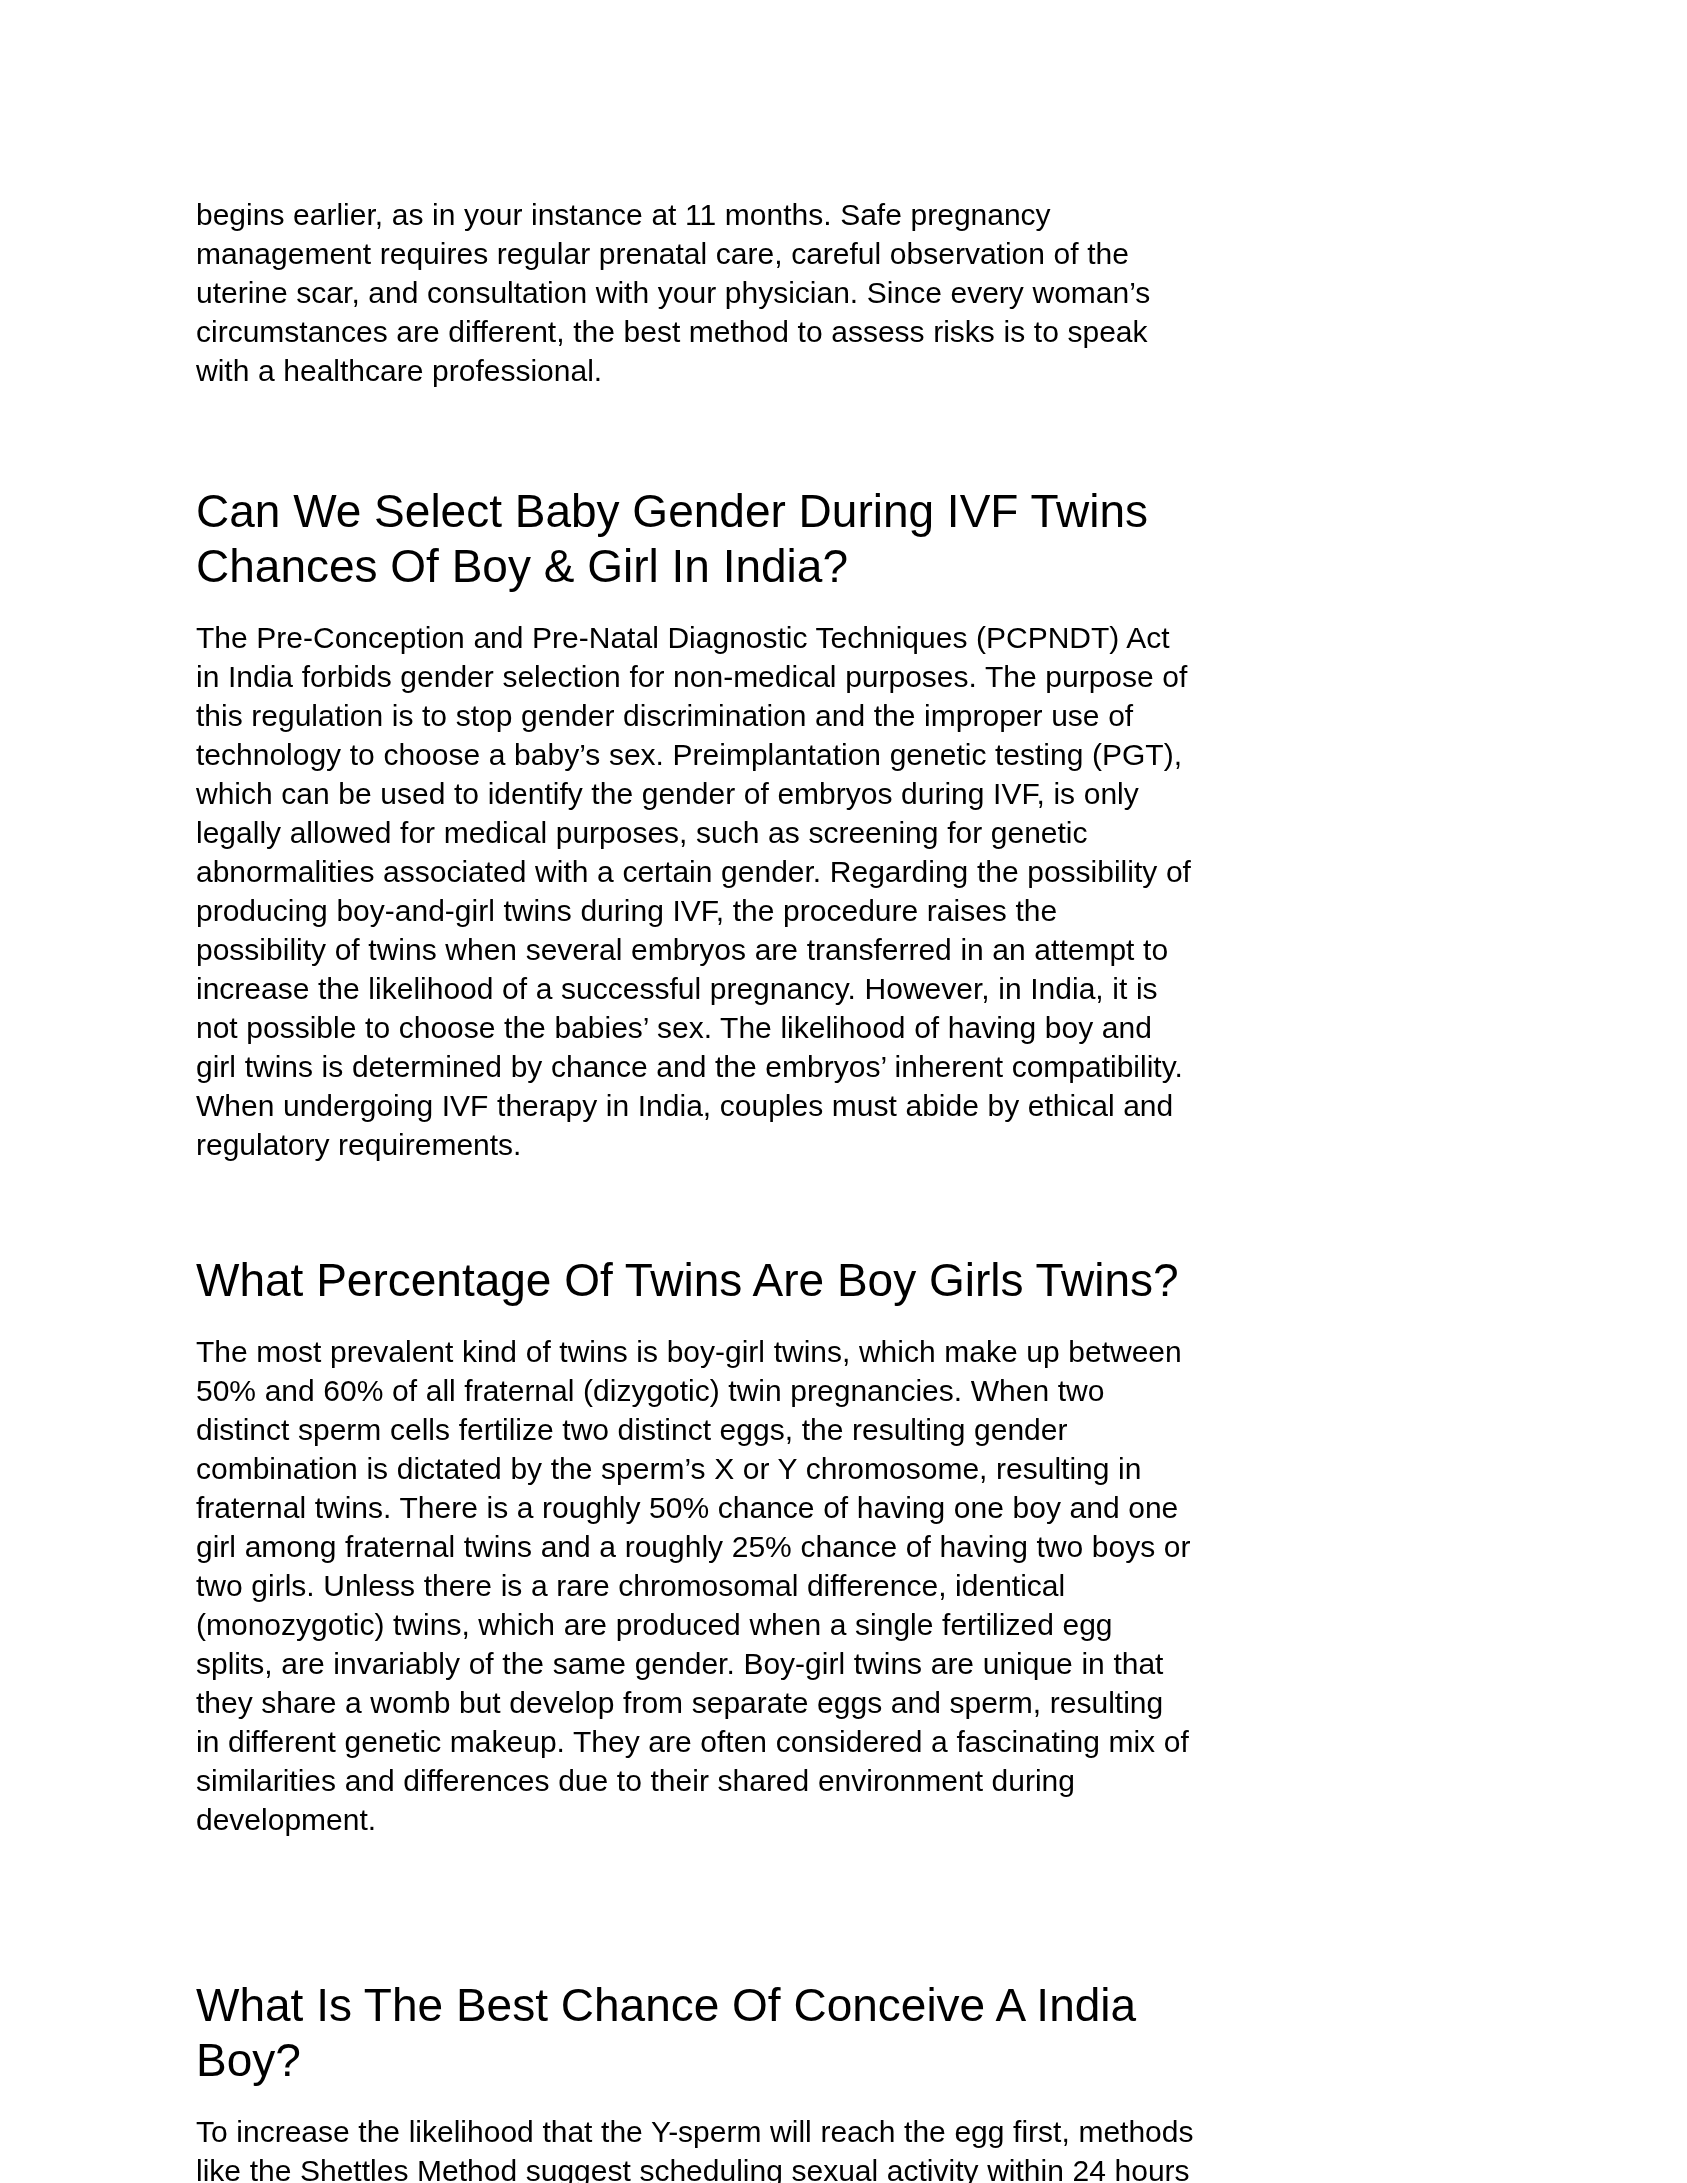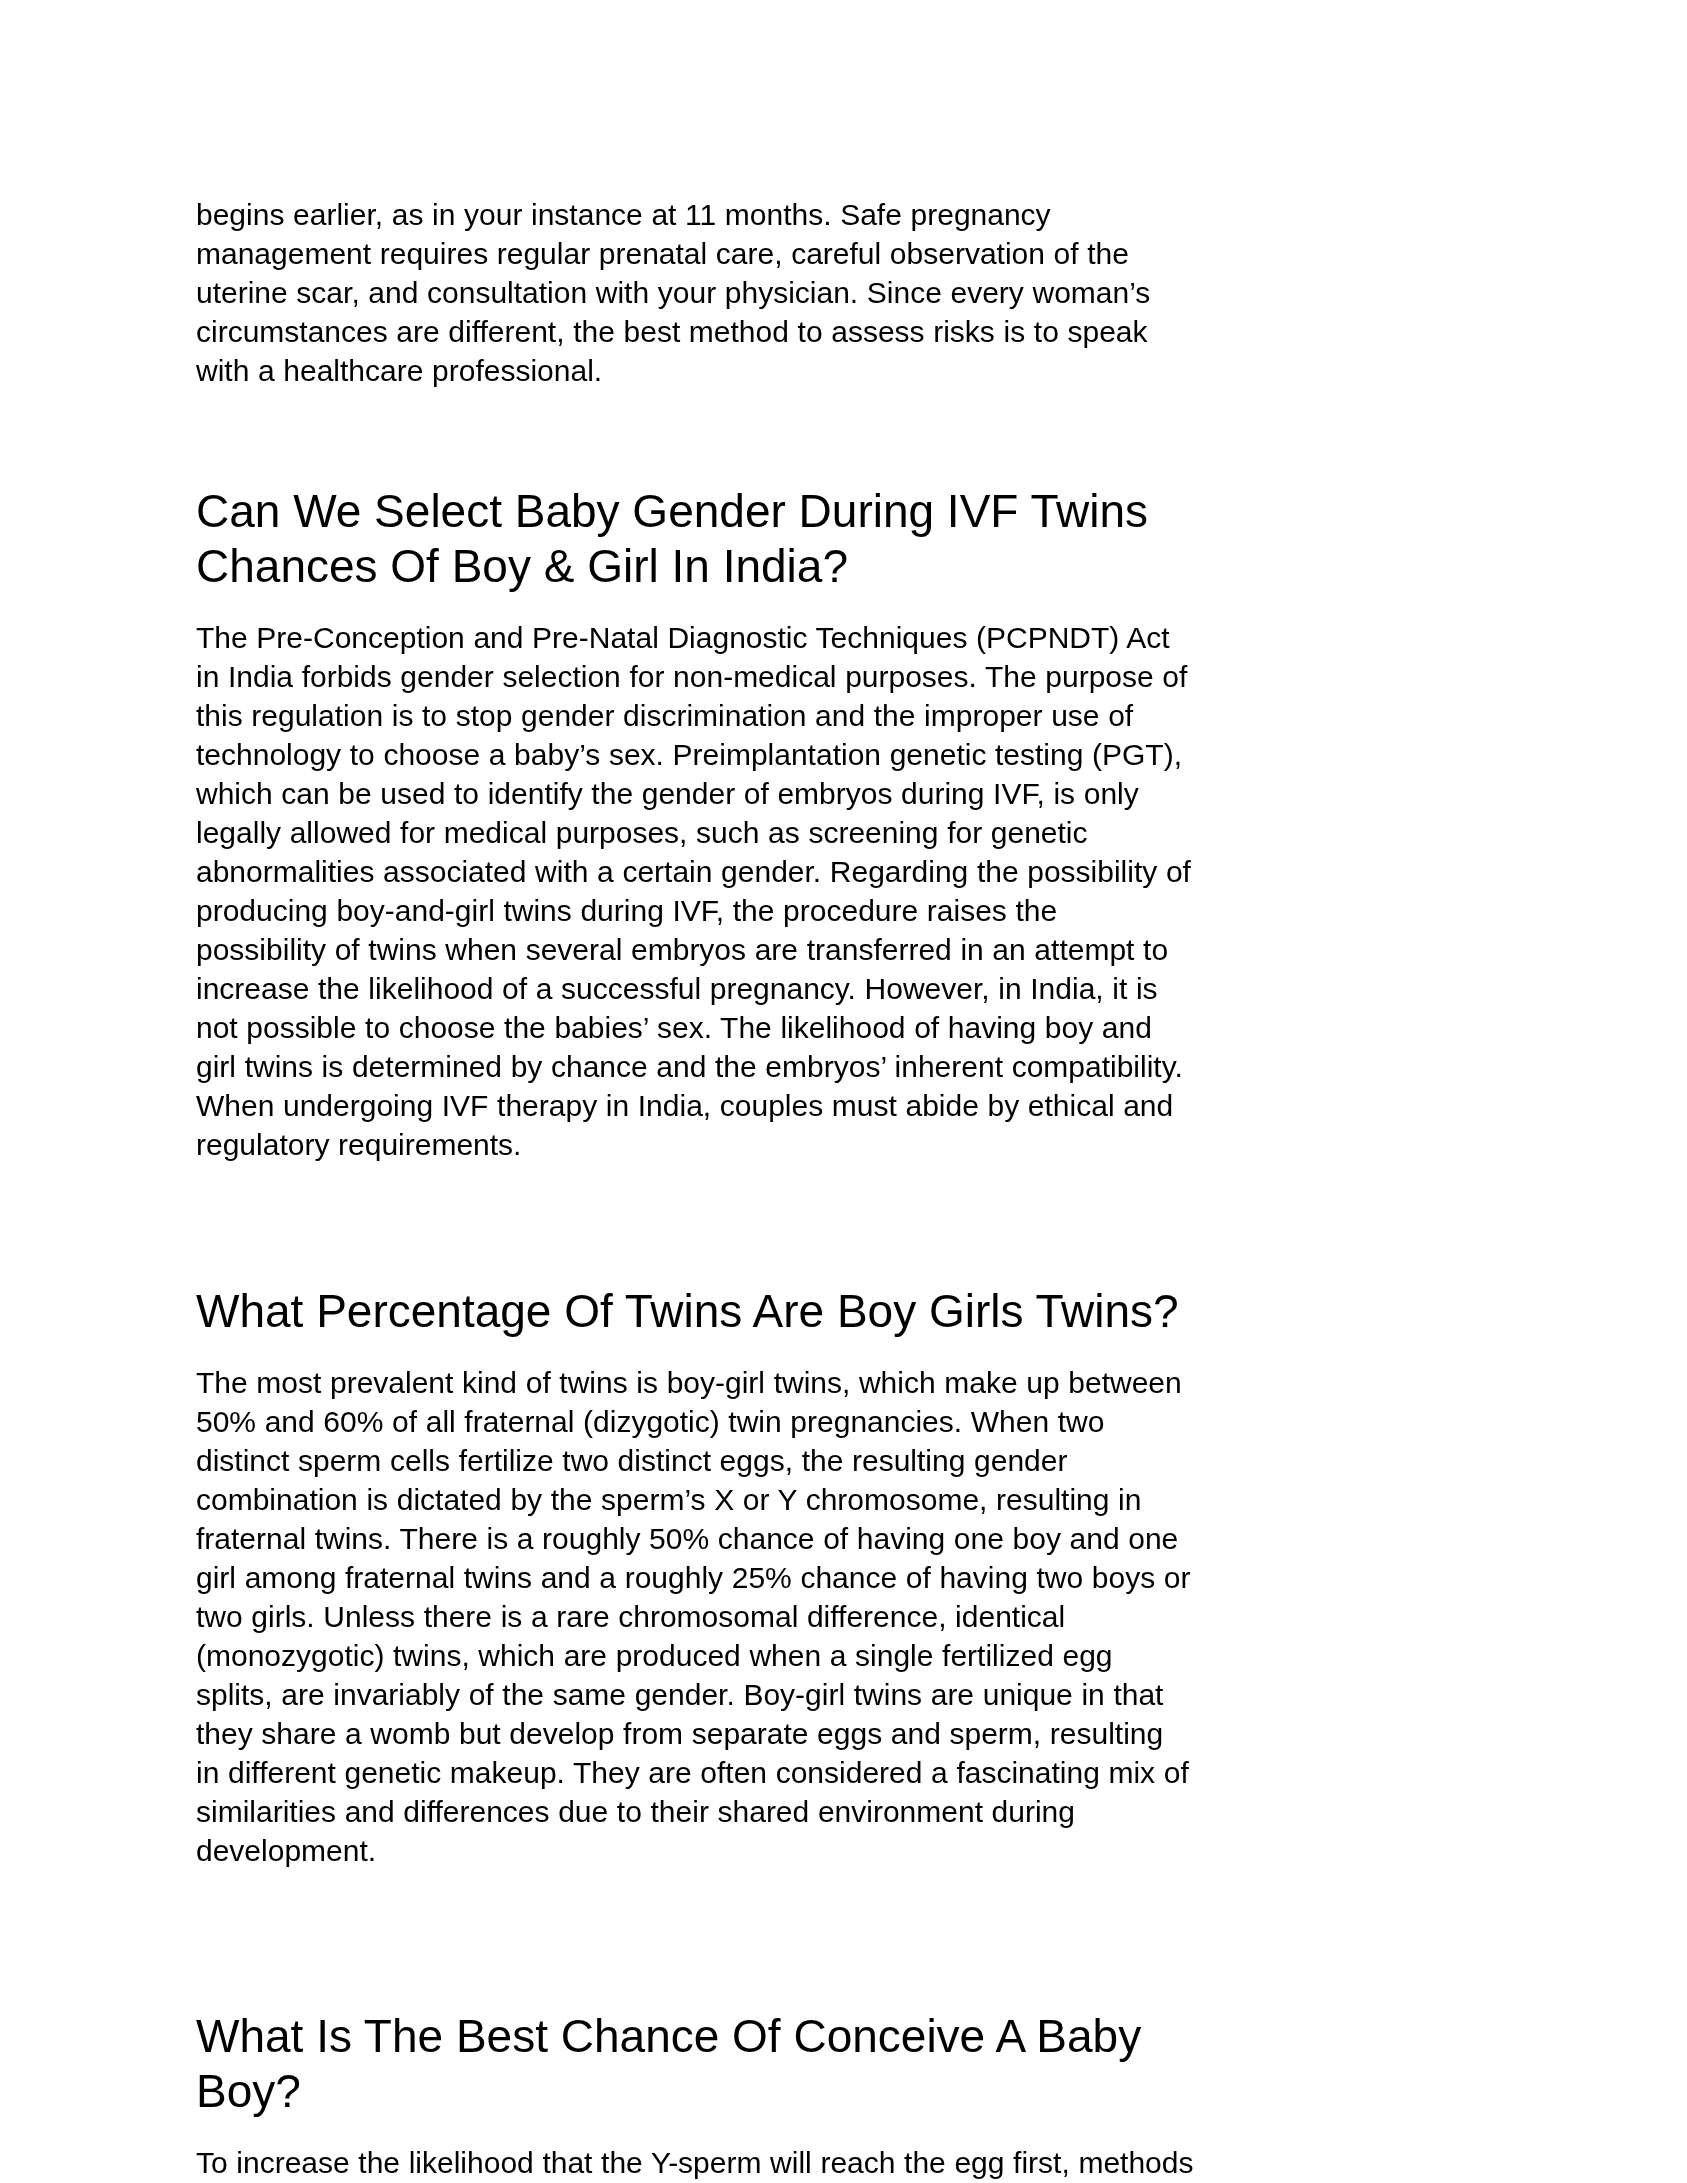--- a/index.html
+++ b/index.html
@@ -25,39 +25,39 @@
     word-spacing: 0.3px;
   }
   .heading {
     margin: 0 0 24px 0;
     font-size: 46px;
     line-height: 55px;
     font-weight: 400;
     color: #000000;
   }
   .sec-0 { margin-top: 94px; }
-  .sec-1 { margin-top: 120px; }
+  .sec-1 { margin-top: 89px; }
   .sec-2 { margin-top: 139px; }
 </style>
 </head>
 <body>
 
 <div class="page">
 
   <p class="body-text">begins earlier, as in your instance at 11 months. Safe pregnancy management requires regular prenatal care, careful observation of the uterine scar, and consultation with your physician. Since every woman’s circumstances are different, the best method to assess risks is to speak with a healthcare professional.</p>
 
   <section class="sec sec-0">
     <h2 class="heading">Can We Select Baby Gender During IVF Twins Chances Of Boy &amp; Girl In India?</h2>
     <p class="body-text">The Pre-Conception and Pre-Natal Diagnostic Techniques (PCPNDT) Act in India forbids gender selection for non-medical purposes. The purpose of this regulation is to stop gender discrimination and the improper use of technology to choose a baby’s sex. Preimplantation genetic testing (PGT), which can be used to identify the gender of embryos during IVF, is only legally allowed for medical purposes, such as screening for genetic abnormalities associated with a certain gender. Regarding the possibility of producing boy-and-girl twins during IVF, the procedure raises the possibility of twins when several embryos are transferred in an attempt to increase the likelihood of a successful pregnancy. However, in India, it is not possible to choose the babies’ sex. The likelihood of having boy and girl twins is determined by chance and the embryos’ inherent compatibility. When undergoing IVF therapy in India, couples must abide by ethical and regulatory requirements.</p>
   </section>
 
   <section class="sec sec-1">
     <h2 class="heading">What Percentage Of Twins Are Boy Girls Twins?</h2>
     <p class="body-text">The most prevalent kind of twins is boy-girl twins, which make up between 50% and 60% of all fraternal (dizygotic) twin pregnancies. When two distinct sperm cells fertilize two distinct eggs, the resulting gender combination is dictated by the sperm’s X or Y chromosome, resulting in fraternal twins. There is a roughly 50% chance of having one boy and one girl among fraternal twins and a roughly 25% chance of having two boys or two girls. Unless there is a rare chromosomal difference, identical (monozygotic) twins, which are produced when a single fertilized egg splits, are invariably of the same gender. Boy-girl twins are unique in that they share a womb but develop from separate eggs and sperm, resulting in different genetic makeup. They are often considered a fascinating mix of similarities and differences due to their shared environment during development.</p>
   </section>
 
   <section class="sec sec-2">
-    <h2 class="heading">What Is The Best Chance Of Conceive A Baby Boy?</h2>
+    <h2 class="heading">What Is The Best Chance Of Conceive A India Boy?</h2>
     <p class="body-text">To increase the likelihood that the Y-sperm will reach the egg first, methods like the Shettles Method suggest scheduling sexual activity within 24 hours of ovulation. However, natural approaches have little evidence, and there is no scientific guarantee of effectiveness. Although gender can be determined by advanced medical procedures like sperm sorting or</p>
   </section>
 
 </div>
 
 
 </body></html>

